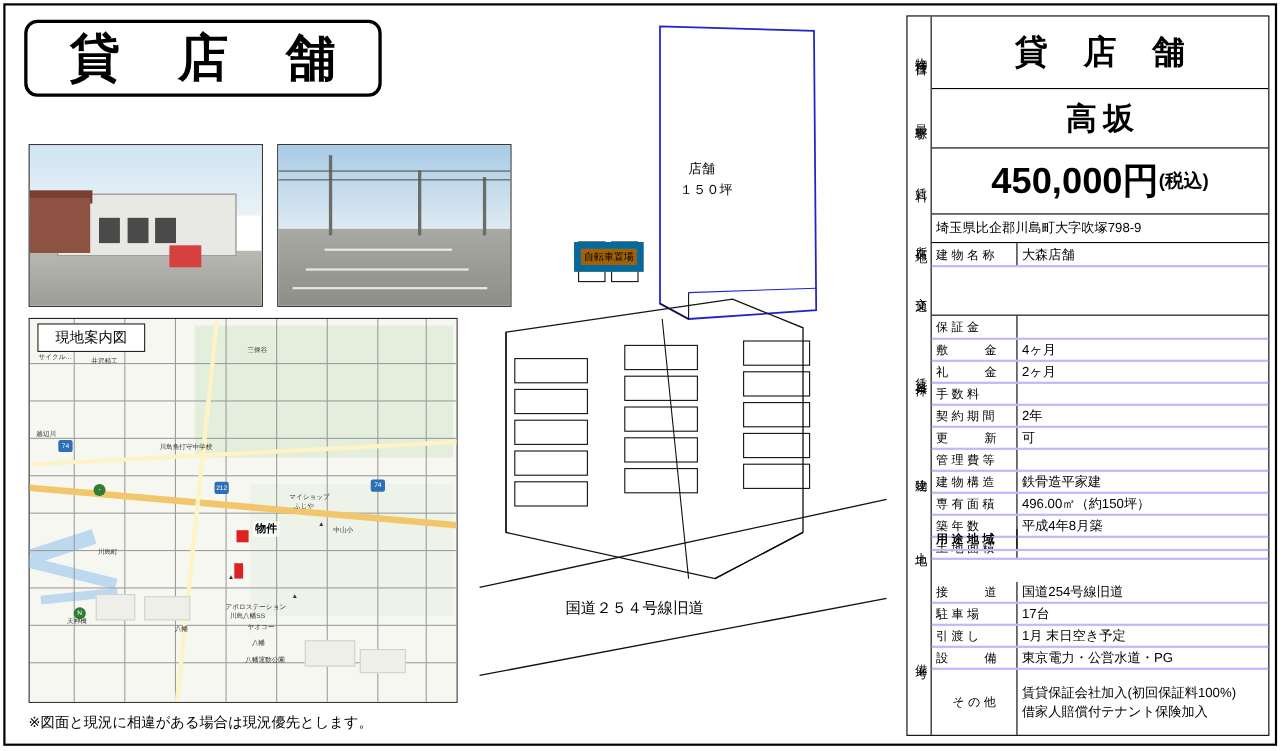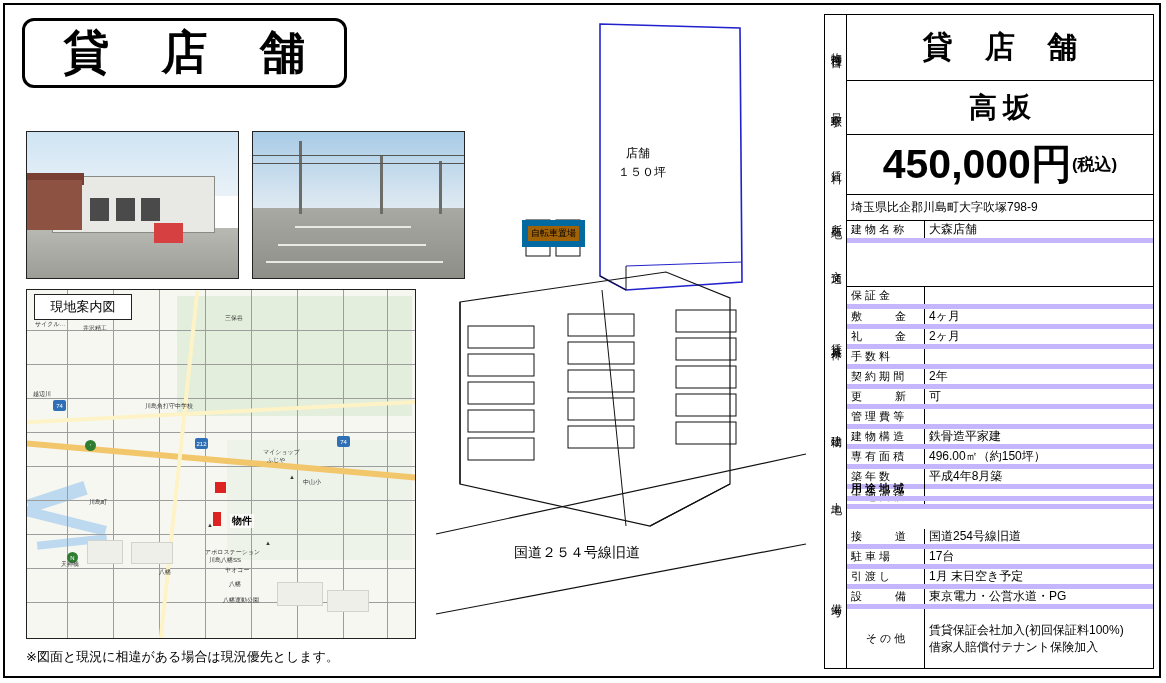--- a/index.html
+++ b/index.html
@@ -78,32 +78,32 @@
   }
   .spec-col{
     position:absolute;left:0;top:0;width:22px;height:100%;
     border-right:1px solid #000;box-sizing:border-box;
   }
   .vtxt{
     position:absolute;left:0;width:22px;text-align:center;font-size:11px;
     writing-mode:vertical-rl;text-orientation:upright;letter-spacing:2px;
     display:flex;align-items:center;justify-content:center;
   }
-  .row{position:absolute;left:22px;right:0;border-bottom:5px solid #c4b5fd;box-sizing:border-box;
+  .row{position:absolute;left:22px;right:0;border-bottom:2px solid #c4b5fd;box-sizing:border-box;
        display:flex;align-items:center;font-size:12px;}
   .row .lab{
     width:78px;min-width:78px;height:100%;border-right:1px solid #000;box-sizing:border-box;
     display:flex;align-items:center;justify-content:space-between;padding:0 4px;font-size:11px;
   }
   .row .val{flex:1;padding-left:4px;font-size:12px;}
   .bigrow{position:absolute;left:22px;right:0;border-bottom:1px solid #000;box-sizing:border-box;
        display:flex;align-items:center;justify-content:center;}
   .t-title{font-size:30px;font-weight:bold;letter-spacing:12px;padding-left:12px;}
   .t-station{font-size:28px;font-weight:bold;letter-spacing:6px;padding-left:6px;}
-  .t-price{font-size:41px;font-weight:bold;}
+  .t-price{font-size:33px;font-weight:bold;}
   .plain{position:absolute;left:22px;right:0;border-bottom:1px solid #000;box-sizing:border-box;
     font-size:12px;padding:2px 4px;display:flex;align-items:center;}
 </style>
 </head>
 <body>
 
 <div id="sheet">
   <div class="border-outer"></div>
 
   <div class="title-box">
@@ -172,21 +172,21 @@
     <div class="m-blk" style="left:300px;top:300px;width:40px;height:20px;"></div>
 
     <div class="m-shield" style="left:26px;top:110px;">74</div>
     <div class="m-shield" style="left:168px;top:148px;">212</div>
     <div class="m-shield" style="left:310px;top:146px;">74</div>
     <div class="m-shieldg" style="left:40px;top:262px;">N</div>
     <div class="m-shieldg" style="left:58px;top:150px;">・</div>
 
     <div class="m-red" style="left:188px;top:192px;width:11px;height:11px;"></div>
     <div class="m-red" style="left:186px;top:222px;width:8px;height:14px;"></div>
-    <div class="m-pin" style="left:203px;top:184px;margin-top:40px;">物件</div>
+    <div class="m-pin" style="left:203px;top:184px;">物件</div>
 
     <div class="m-txt" style="left:8px;top:30px;">サイクル…</div>
     <div class="m-txt" style="left:56px;top:34px;">井沢精工</div>
     <div class="m-txt" style="left:198px;top:24px;">三保谷</div>
     <div class="m-txt" style="left:6px;top:100px;">越辺川</div>
     <div class="m-txt" style="left:118px;top:112px;">川島角打守中学校</div>
     <div class="m-txt" style="left:236px;top:158px;">マイショップ</div>
     <div class="m-txt" style="left:240px;top:166px;">ふじや</div>
     <div class="m-txt" style="left:62px;top:208px;">川島町</div>
     <div class="m-txt" style="left:276px;top:188px;">中山小</div>

